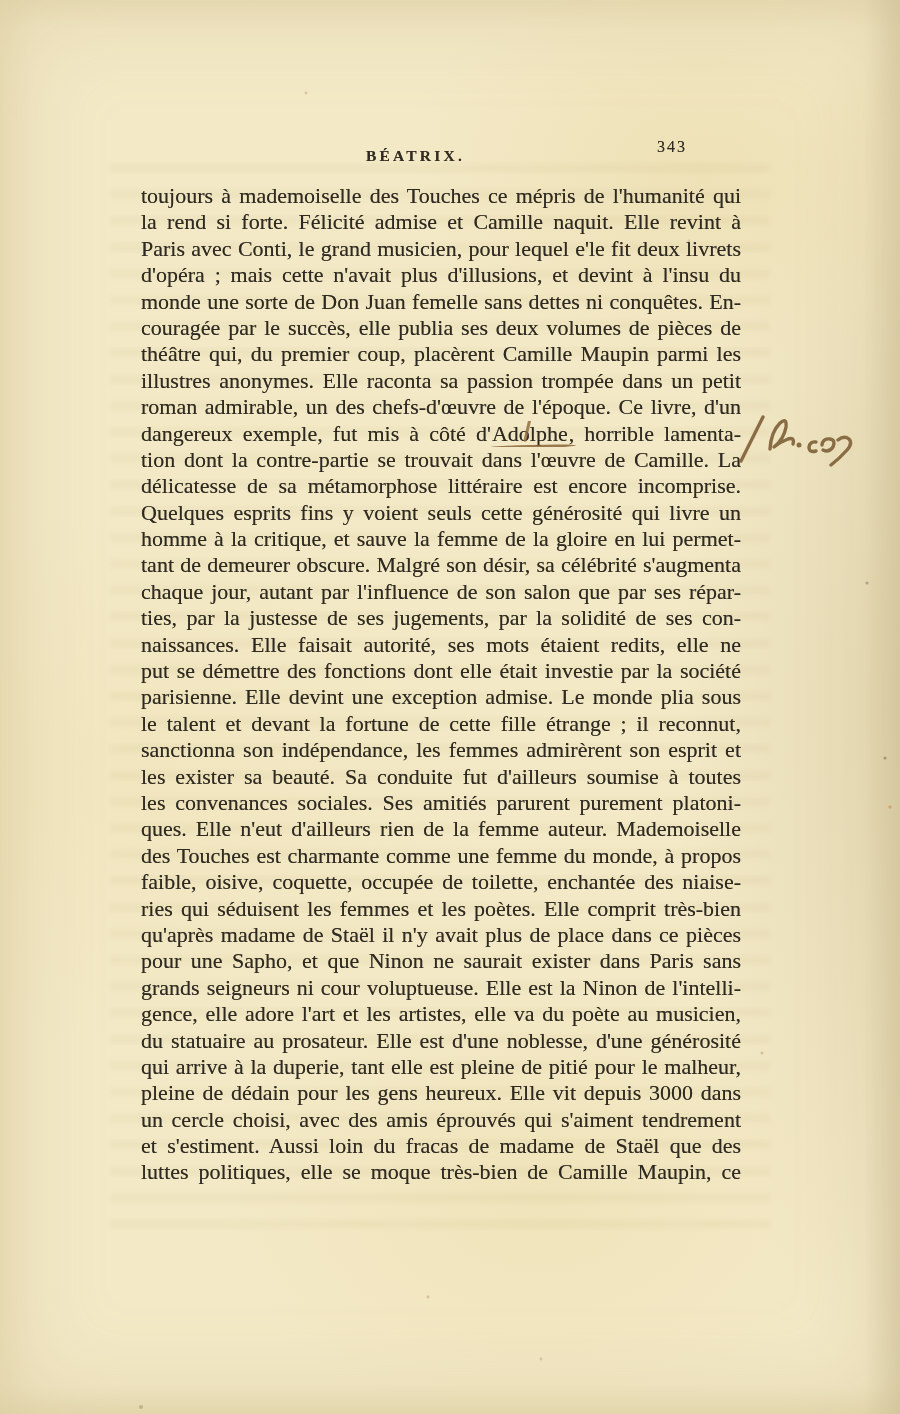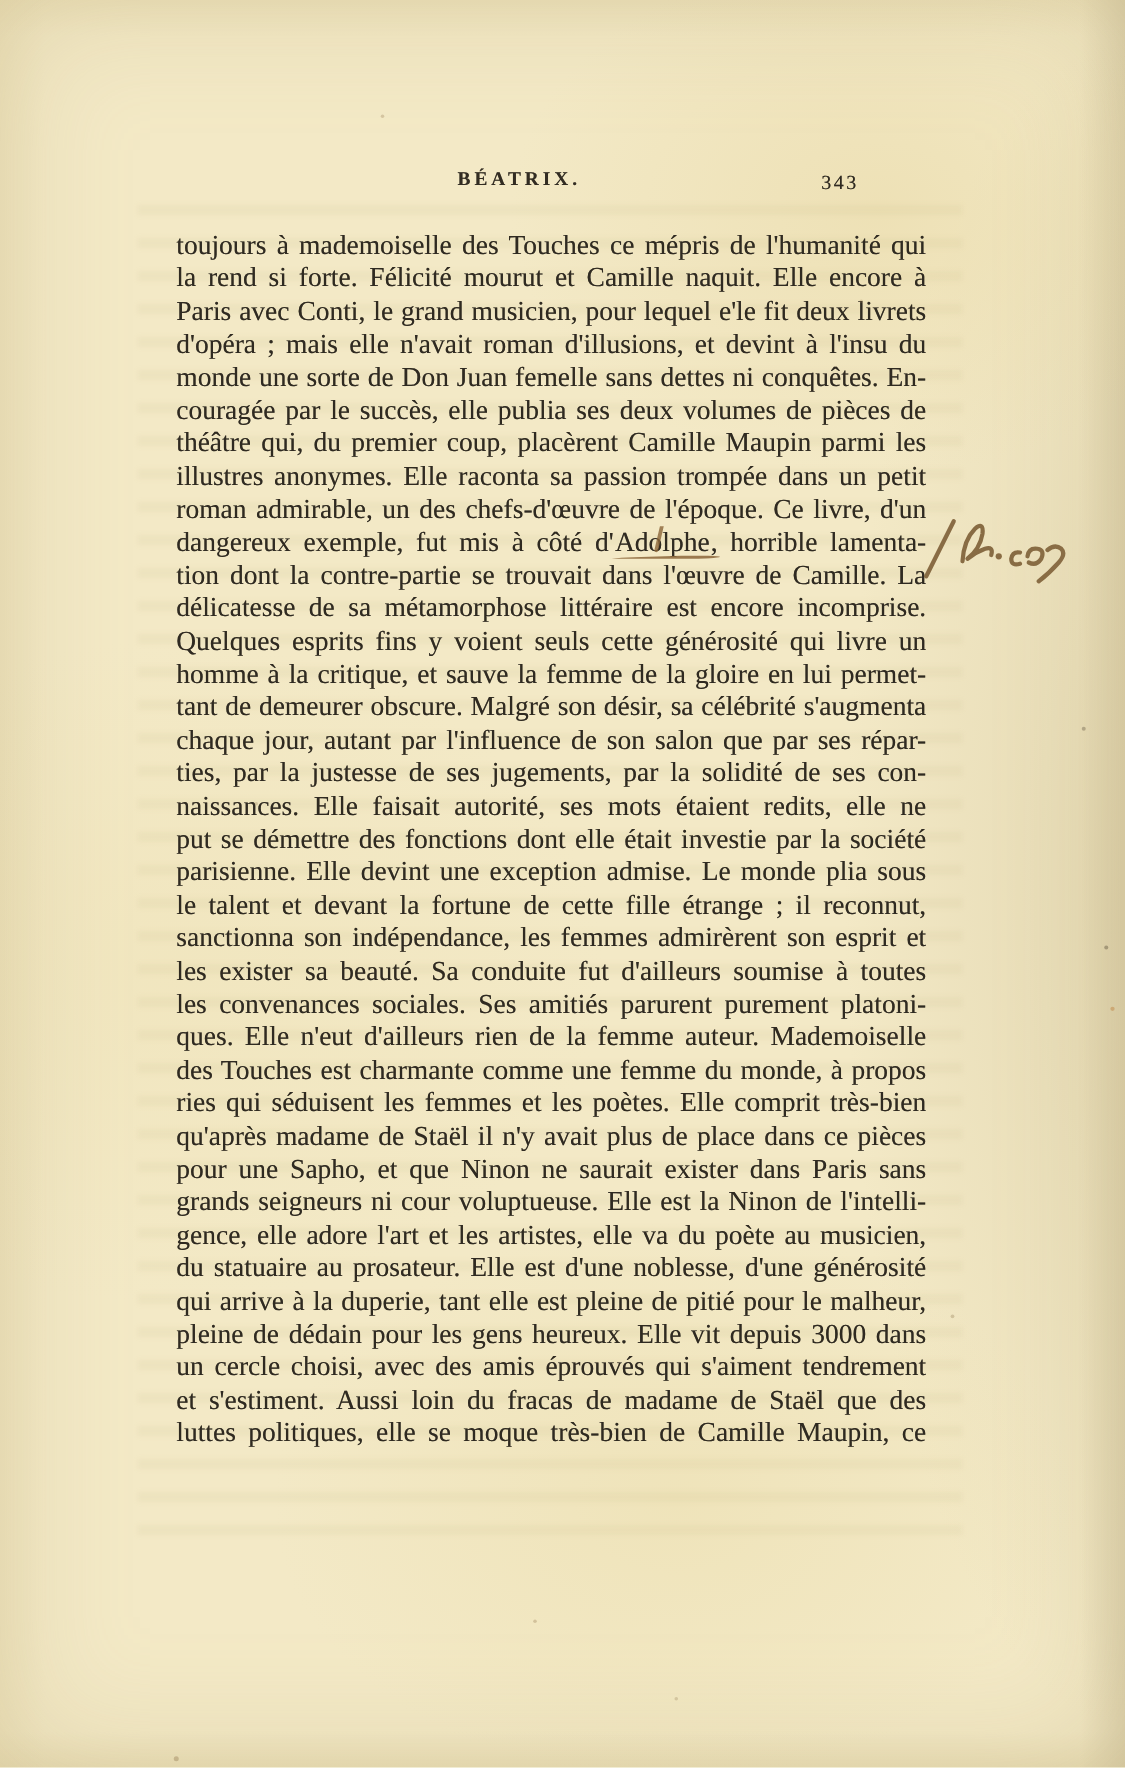--- a/index.html
+++ b/index.html
@@ -18,21 +18,21 @@
   
   .ghost {
     position:absolute; left:110px; top:150px; width:660px; height:1090px;
     background:repeating-linear-gradient(180deg,
       transparent 0px, transparent 13px,
       rgba(176,160,98,.075) 15px, rgba(176,160,98,.075) 21px,
       transparent 23px, transparent 26.4px);
     filter:blur(2px); pointer-events:none;
   }
   .header-title {
-    position:absolute; left:366px; top:135px;
+    position:absolute; left:366px; top:147px;
     font-size:15.5px; font-weight:600; letter-spacing:3.2px;
     color:#322c22; text-shadow:0 0 .4px rgba(50,44,34,.5);
   }
   .folio {
     position:absolute; left:657px; top:138px;
     font-size:16px; font-weight:500; letter-spacing:2px;
     color:#2f2a21; text-shadow:0 0 .4px rgba(47,42,33,.5);
   }
   .text-block { position:absolute; left:129px; top:183px; width:612px; }
   .line {
@@ -80,23 +80,23 @@
 <body>
 
 <div class="page">
   <div class="ghost"></div>
 
   <div class="header-title">BÉATRIX.</div>
   <div class="folio">343</div>
 
   <div class="text-block" id="text-block">
       <div class="line">toujours à mademoiselle des Touches ce mépris de l'humanité qui</div>
-      <div class="line">la rend si forte. Félicité mourut et Camille naquit. Elle encore à</div>
+      <div class="line">la rend si forte. Félicité admise et Camille naquit. Elle revint à</div>
       <div class="line">Paris avec Conti, le grand musicien, pour lequel e'le fit deux livrets</div>
-      <div class="line">d'opéra ; mais elle n'avait roman d'illusions, et devint à l'insu du</div>
+      <div class="line">d'opéra ; mais cette n'avait plus d'illusions, et devint à l'insu du</div>
       <div class="line">monde une sorte de Don Juan femelle sans dettes ni conquêtes. En-</div>
       <div class="line">couragée par le succès, elle publia ses deux volumes de pièces de</div>
       <div class="line">théâtre qui, du premier coup, placèrent Camille Maupin parmi les</div>
       <div class="line">illustres anonymes. Elle raconta sa passion trompée dans un petit</div>
       <div class="line">roman admirable, un des chefs-d'œuvre de l'époque. Ce livre, d'un</div>
       <div class="line"><span>dangereux exemple, fut mis à côté d'</span><span class="pen-title">Adolphe<i class="pen-slash"></i></span><span>, horrible lamenta-</span></div>
       <div class="line">tion dont la contre-partie se trouvait dans l'œuvre de Camille. La</div>
       <div class="line">délicatesse de sa métamorphose littéraire est encore incomprise.</div>
       <div class="line">Quelques esprits fins y voient seuls cette générosité qui livre un</div>
       <div class="line">homme à la critique, et sauve la femme de la gloire en lui permet-</div>
@@ -105,20 +105,21 @@
       <div class="line">ties, par la justesse de ses jugements, par la solidité de ses con-</div>
       <div class="line">naissances. Elle faisait autorité, ses mots étaient redits, elle ne</div>
       <div class="line">put se démettre des fonctions dont elle était investie par la société</div>
       <div class="line">parisienne. Elle devint une exception admise. Le monde plia sous</div>
       <div class="line">le talent et devant la fortune de cette fille étrange ; il reconnut,</div>
       <div class="line">sanctionna son indépendance, les femmes admirèrent son esprit et</div>
       <div class="line">les exister sa beauté. Sa conduite fut d'ailleurs soumise à toutes</div>
       <div class="line">les convenances sociales. Ses amitiés parurent purement platoni-</div>
       <div class="line">ques. Elle n'eut d'ailleurs rien de la femme auteur. Mademoiselle</div>
       <div class="line">des Touches est charmante comme une femme du monde, à propos</div>
+      <div class="line">faible, oisive, coquette, occupée de toilette, enchantée des niaise-</div>
       <div class="line">ries qui séduisent les femmes et les poètes. Elle comprit très-bien</div>
       <div class="line">qu'après madame de Staël il n'y avait plus de place dans ce pièces</div>
       <div class="line">pour une Sapho, et que Ninon ne saurait exister dans Paris sans</div>
       <div class="line">grands seigneurs ni cour voluptueuse. Elle est la Ninon de l'intelli-</div>
       <div class="line">gence, elle adore l'art et les artistes, elle va du poète au musicien,</div>
       <div class="line">du statuaire au prosateur. Elle est d'une noblesse, d'une générosité</div>
       <div class="line">qui arrive à la duperie, tant elle est pleine de pitié pour le malheur,</div>
       <div class="line">pleine de dédain pour les gens heureux. Elle vit depuis 3000 dans</div>
       <div class="line">un cercle choisi, avec des amis éprouvés qui s'aiment tendrement</div>
       <div class="line">et s'estiment. Aussi loin du fracas de madame de Staël que des</div>

